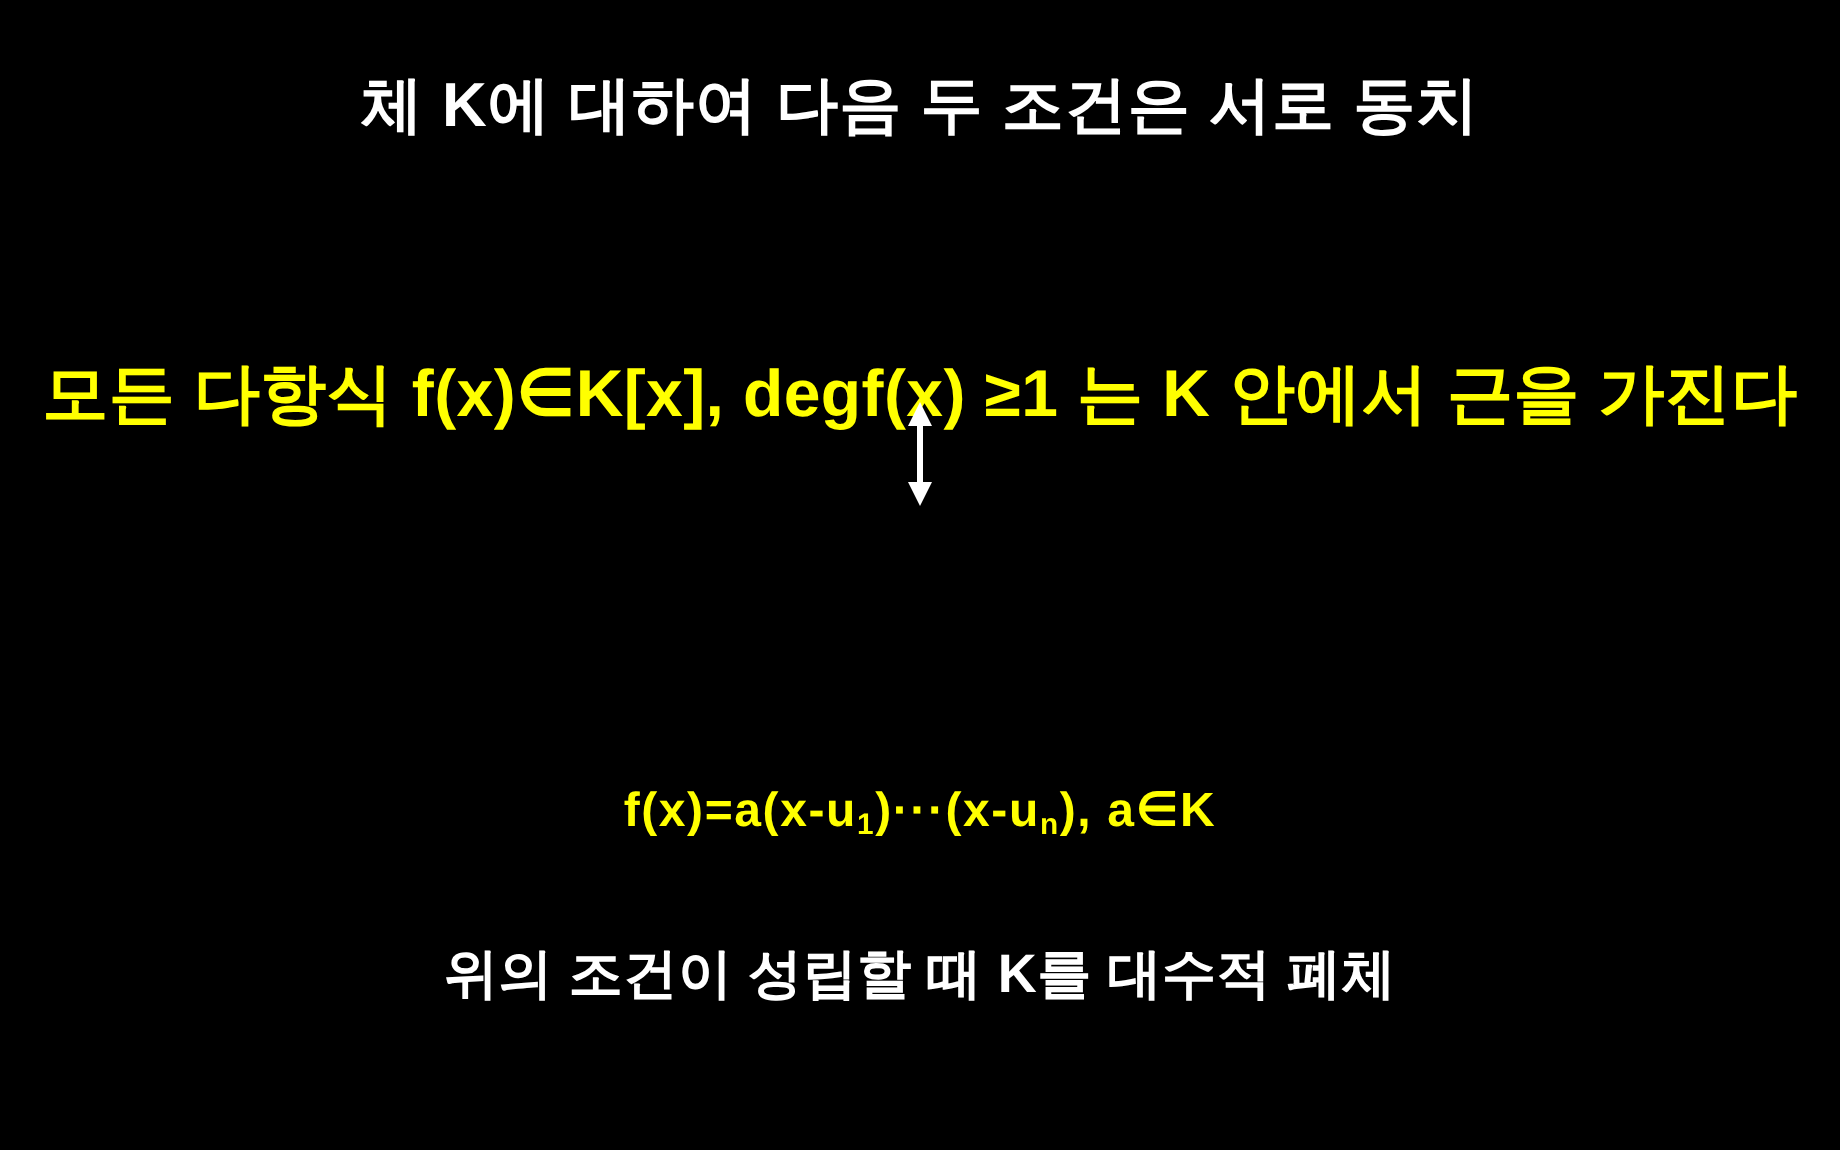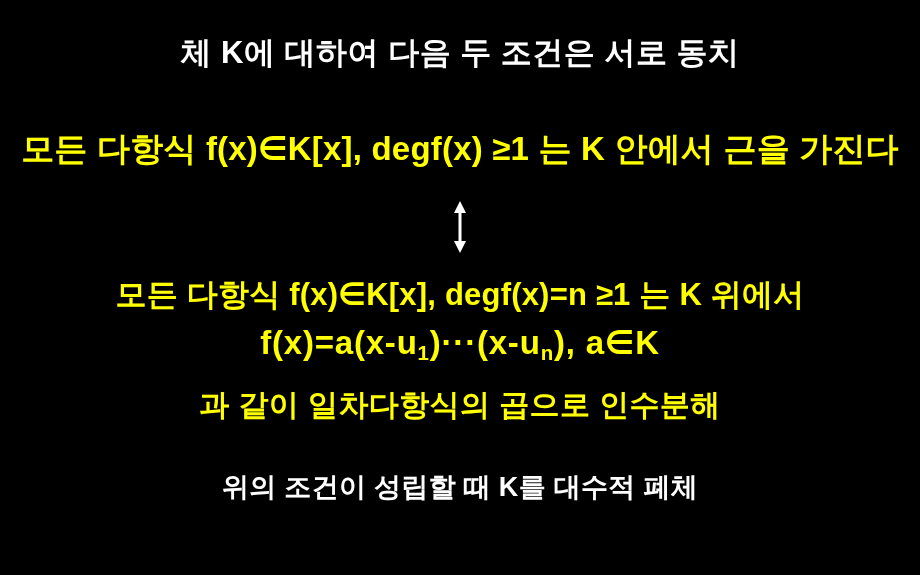--- a/index.html
+++ b/index.html
@@ -23,21 +23,21 @@
   .line {
     position: absolute;
     left: 0;
     width: 920px;
     text-align: center;
     white-space: nowrap;
     font-weight: bold;
     letter-spacing: 0px;
   }
   .white { color: #ffffff; }
-  .yellow { color: #ffff00; }
+  .yellow { color: #ffff00; margin-top: 48px; }
 
   
   #title {
     top: 34px;
     font-size: 31px;
     line-height: 38px;
     letter-spacing: 0.5px;
   }
 
   
@@ -62,22 +62,22 @@
   #arrow-svg { display: block; }
 
   
   #cond2a {
     top: 275px;
     font-size: 31px;
     line-height: 40px;
     letter-spacing: 0.2px;
   }
   #cond2b {
-    top: 323px;
-    font-size: 33px;
+    top: 338px;
+    font-size: 24px;
     line-height: 40px;
     letter-spacing: 0.8px;
   }
   #cond2c {
     top: 385px;
     font-size: 30px;
     line-height: 40px;
     letter-spacing: 0.4px;
   }
   sub {
@@ -112,22 +112,20 @@
   <div class="line yellow" id="cond1">모든 다항식 f(x)∈K[x], degf(x) ≥1 는 K 안에서 근을 가진다</div>
 
   <div id="arrow-wrap">
     <svg id="arrow-svg" width="24" height="54" viewBox="0 0 24 54">
       <polygon points="12,1 18,13 6,13" fill="#ffffff"></polygon>
       <rect x="10.5" y="11" width="3" height="32" fill="#ffffff"></rect>
       <polygon points="12,53 18,41 6,41" fill="#ffffff"></polygon>
     </svg>
   </div>
 
-  <div class="line yellow" id="cond2a">모든 다항식 f(x)∈K[x], degf(x)=n ≥1 는 K 위에서</div>
 
   <div class="line yellow" id="cond2b"><span>f(x)=a(x-u</span><sub>1</sub><span>)···(x-u</span><sub>n</sub><span>),  a∈K</span></div>
 
-  <div class="line yellow" id="cond2c">과 같이 일차다항식의 곱으로 인수분해</div>
 
   <div class="line white" id="note1">위의 조건이 성립할 때 K를 대수적 폐체</div>
 
 
 </div>
 
 </body></html>

